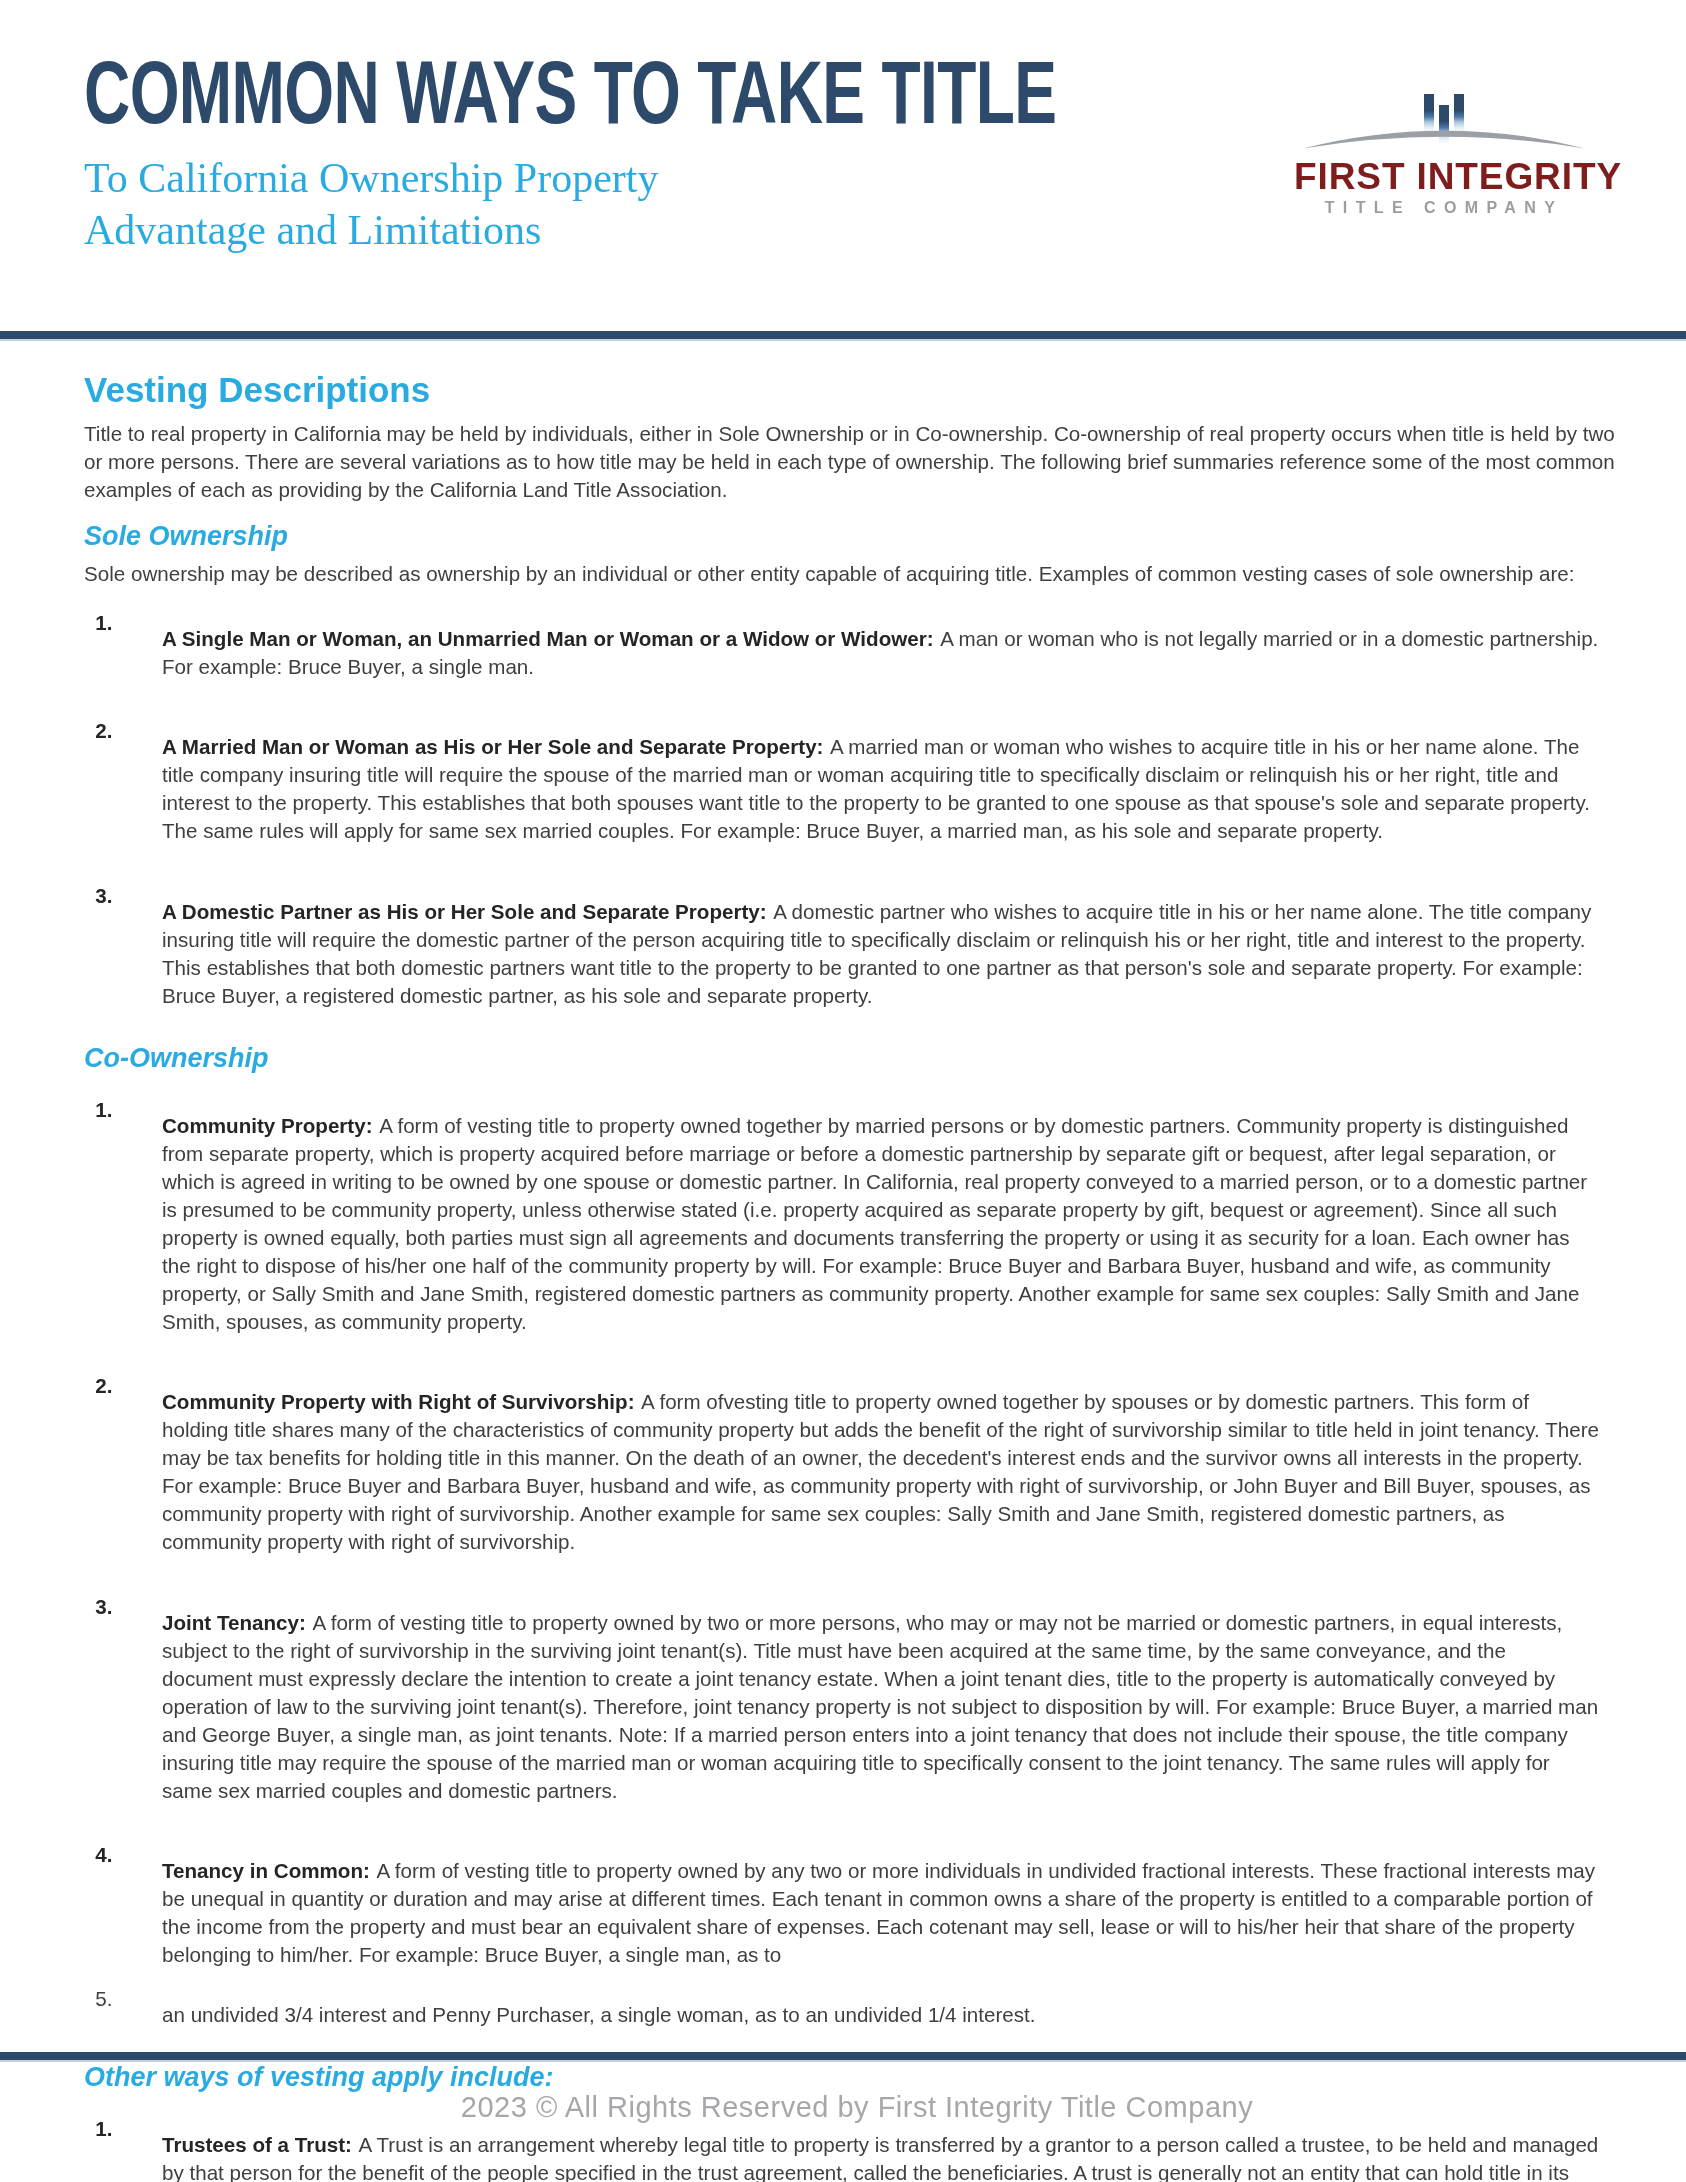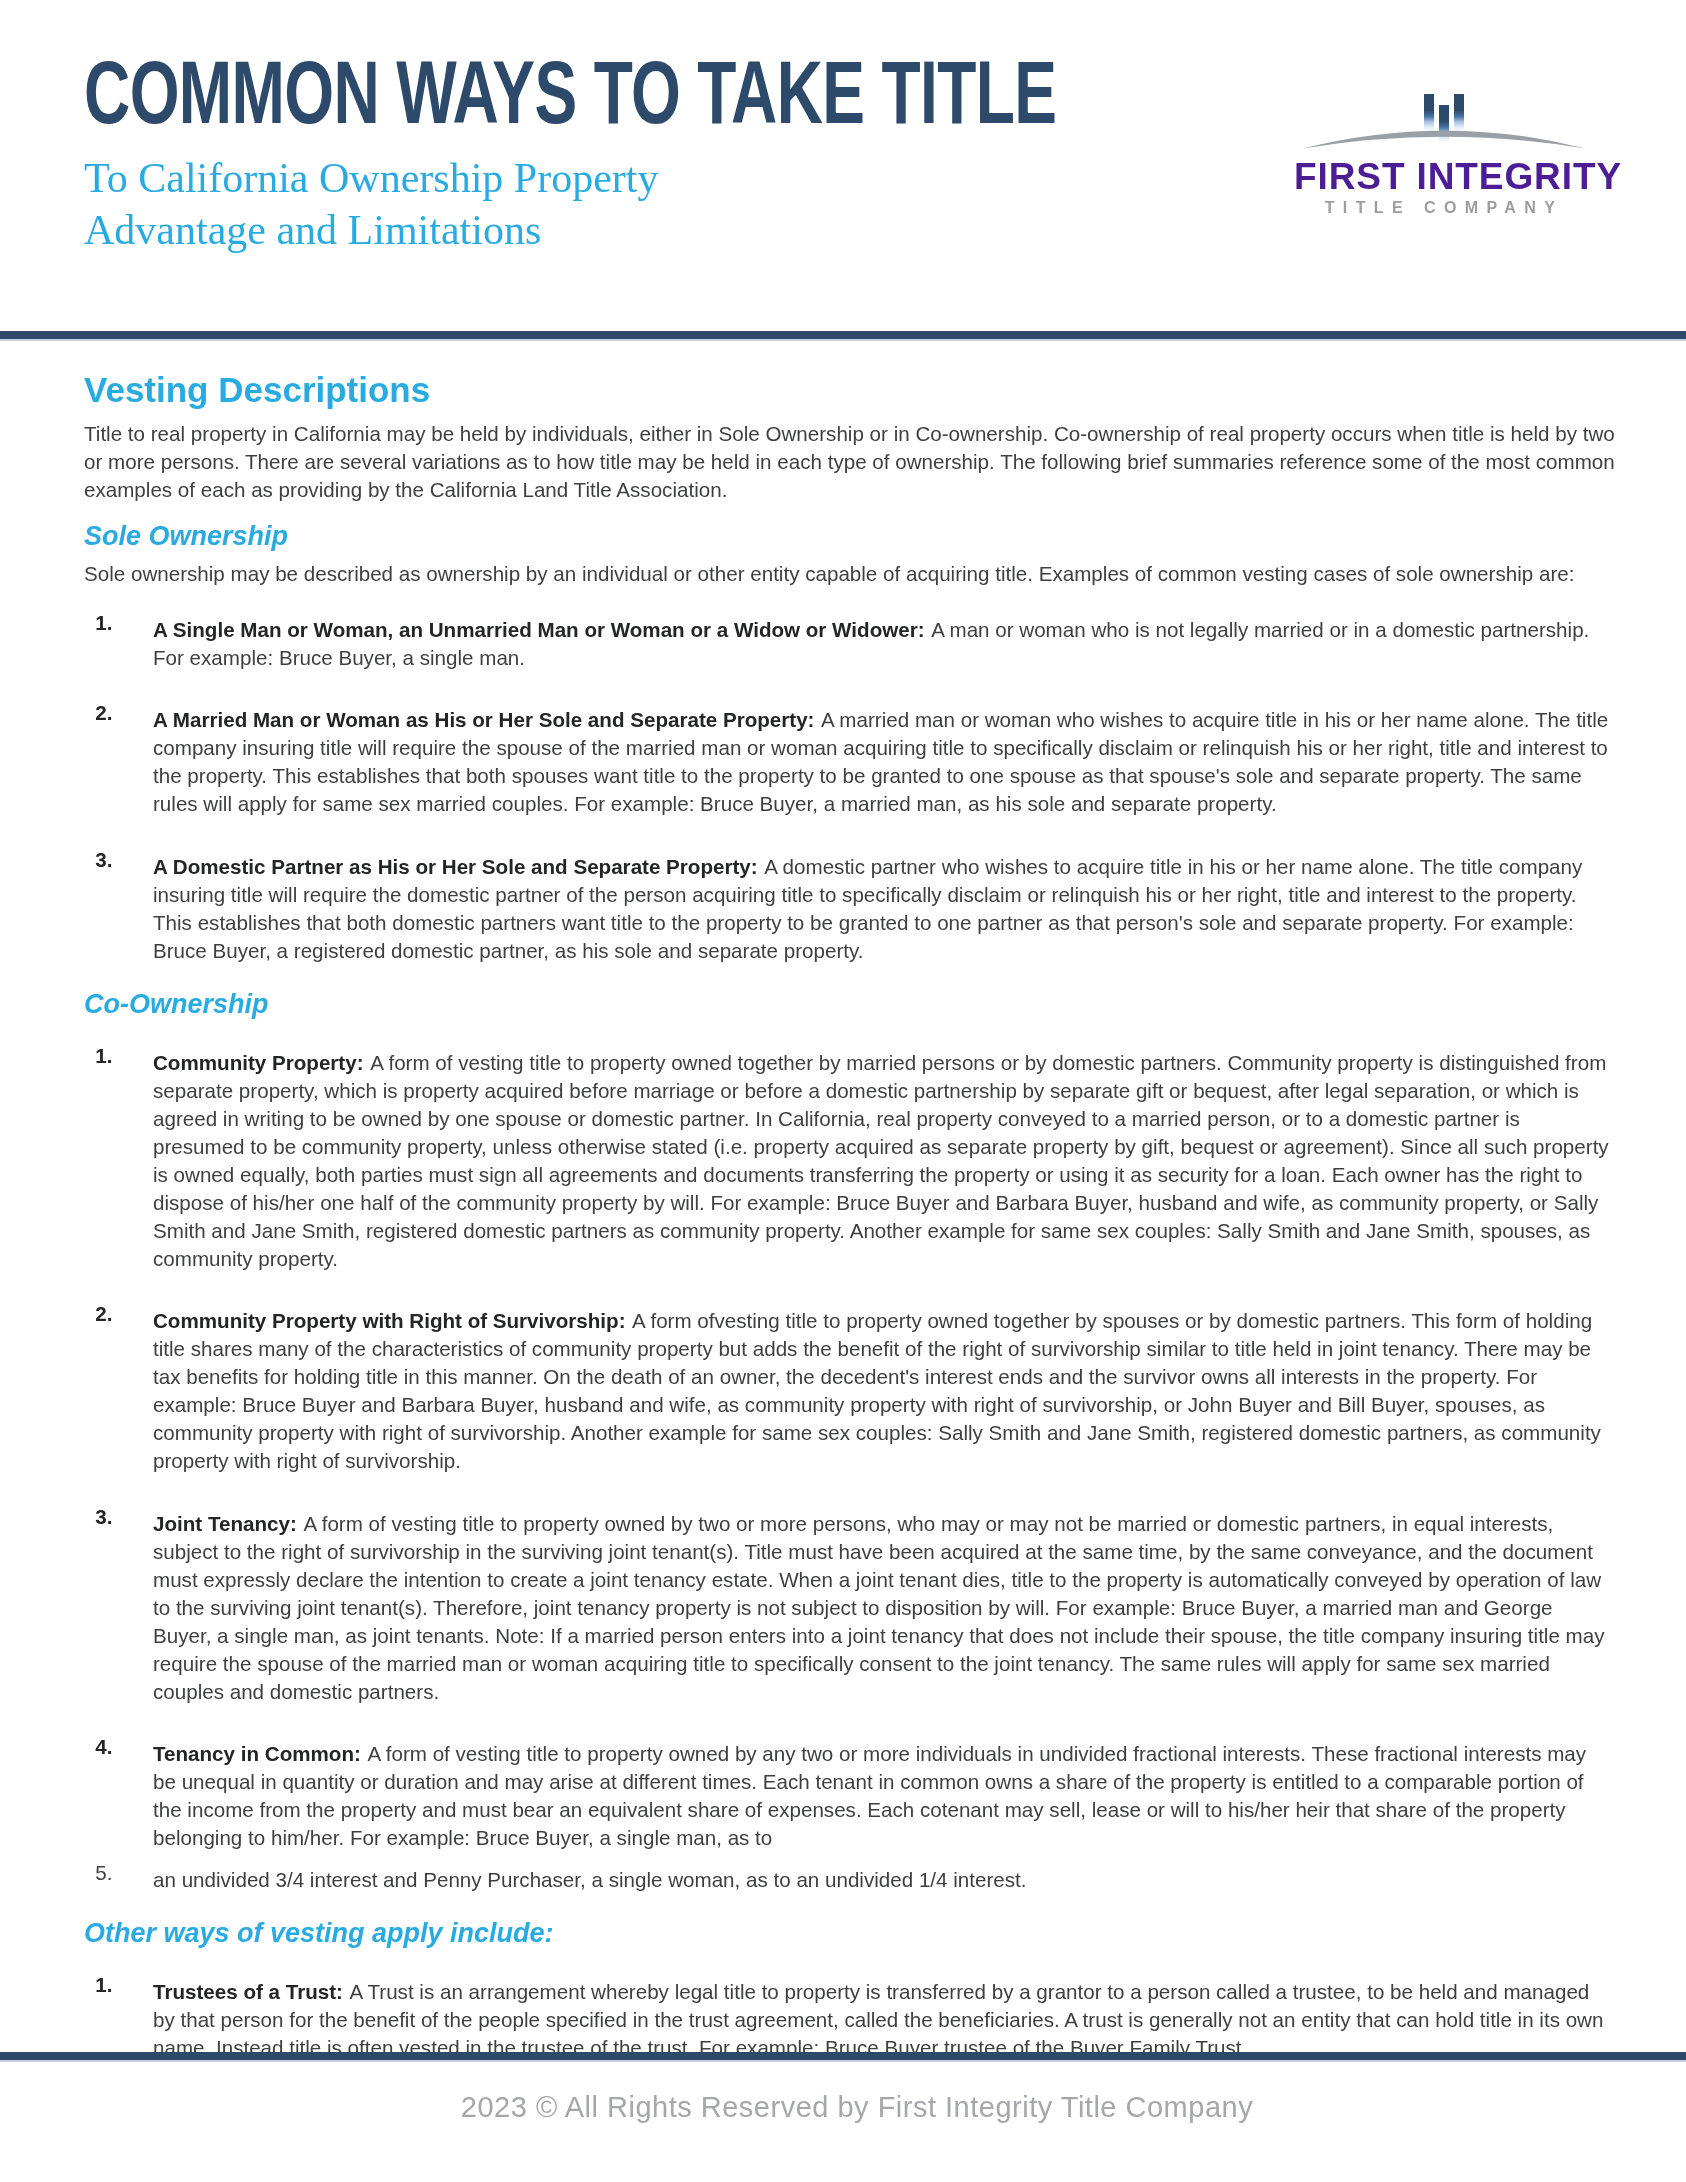--- a/index.html
+++ b/index.html
@@ -15,37 +15,37 @@
              white-space:nowrap;transform:scaleX(0.72);transform-origin:left center;}
   .doc-subtitle{margin-top:15px;font-family:"Liberation Serif","DejaVu Serif",serif;
                 color:var(--cyan,#29abe2);font-size:42px;line-height:52px;}
 
   .logo{position:absolute;top:94px;right:92px;width:300px;text-align:center;}
   .logo-bars{display:flex;justify-content:center;align-items:flex-start;gap:5.6px;height:49px;}
   .logo-bars .bar{width:9.4px;height:39px;
       background:linear-gradient(180deg,#2d4a6b 0%,#2d4a6b 42%,#4a74a4 58%,rgba(100,150,198,.55) 72%,rgba(150,190,225,.25) 86%,rgba(255,255,255,0) 100%);}
   .logo-bars .bar.mid{margin-top:11.2px;}
   .logo-swoosh{display:block;margin:-32px auto 0;}
-  .logo-name{font-size:37px;font-weight:700;color:#4c1d95;letter-spacing:0.9px;margin-top:1.9px;white-space:nowrap;}
+  .logo-name{font-size:37px;font-weight:700;color:#7f1d1d;letter-spacing:0.9px;margin-top:1.9px;white-space:nowrap;}
   .logo-tagline{font-size:16px;color:#9b9da0;letter-spacing:8.4px;margin-top:1px;white-space:nowrap;font-weight:bold;}
 
   .rule{height:8.4px;background:var(--navy,#2d4a6b);border-bottom:2.8px solid #c5d0de;}
 
   
   main{padding:13px 70px 0 84px;}
   h2{margin:15px 0 9.4px;font-size:35px;line-height:41px;font-weight:700;color:var(--cyan,#29abe2);}
   h3{margin:15px 0 7.5px;font-size:27px;line-height:34px;font-weight:700;font-style:italic;color:var(--cyan,#29abe2);}
   p.body{margin:0 0 15px;font-size:20.6px;line-height:28px;color:var(--body,#3e3f41);}
 
   .list{margin:3.7px 0 9.4px;}
   .li{display:grid;grid-template-columns:62px 1fr;margin-top:20.6px;}
   .li.cont{margin-top:0;}
   .li .num{font-size:20.6px;line-height:28px;color:var(--body,#3e3f41);padding-left:11.2px;}
   .li.has-lead .num{font-weight:700;color:#242526;}
-  .li p{margin:7px;font-size:20.6px;line-height:28px;color:var(--body,#3e3f41);}
+  .li p{margin:16px;font-size:20.6px;line-height:28px;color:var(--body,#3e3f41);}
   .li .lead{font-weight:700;color:#242526;margin-right:.32em;}
   .li .lead:empty{display:none;margin:0;}
 
   
   .footer-rule{position:absolute;left:0;right:0;top:2052px;height:8.4px;
                background:var(--navy,#2d4a6b);border-bottom:2.8px solid #c5d0de;}
   .copyright{position:absolute;left:0;right:0;top:2091px;text-align:center;
              font-size:29px;color:var(--gray,#a5a7aa);letter-spacing:0.5px;padding-left:28px;}
 </style>
 </head>

